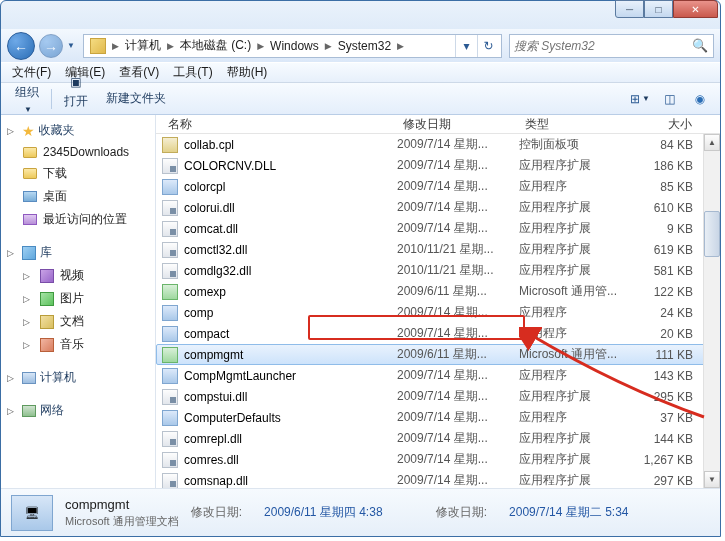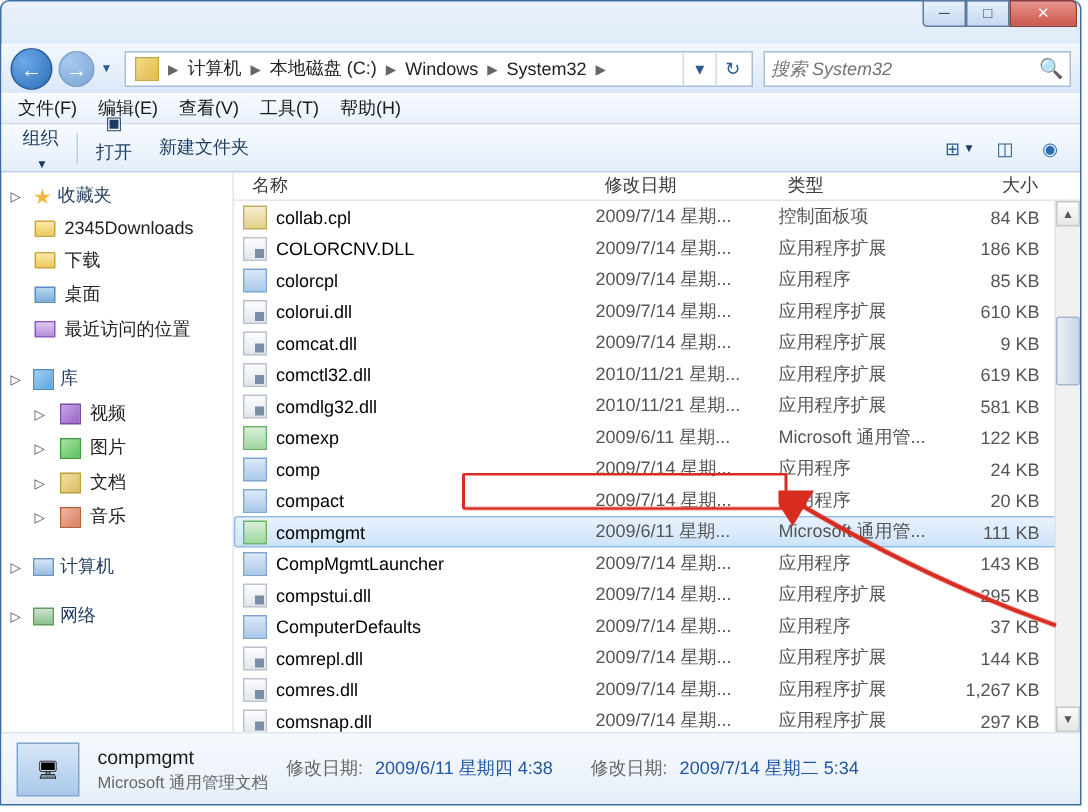--- a/index.html
+++ b/index.html
@@ -52,21 +52,21 @@
 .pic-ico { background: linear-gradient(135deg, #a6e3a6, #5cc25c); border-color: #3f9a3f; }
 .doc-ico { background: linear-gradient(135deg, #f2e0a2, #d8be5f); border-color: #b99d3a; }
 .mus-ico { background: linear-gradient(135deg, #f2b6a2, #d87d5f); border-color: #b9603a; }
 .comp-ico { width: 14px; height: 12px; background: linear-gradient(to bottom, #d7e6f7, #9cbde0); border: 1px solid #6a93c0; }
 .net-ico { width: 14px; height: 12px; background: linear-gradient(to bottom, #d0e3d0, #8fc08f); border: 1px solid #5f9a5f; }
 .folder-ico { width: 14px; height: 11px; background: linear-gradient(to bottom, #fce9a8, #edc95b); border: 1px solid #c9a43f; border-radius: 1px; }
 .desk-ico { width: 14px; height: 11px; background: linear-gradient(to bottom, #b7d8f2, #7aaed8); border: 1px solid #5a8cc0; }
 .recent-ico { width: 14px; height: 11px; background: linear-gradient(to bottom, #e0c9f2, #b78fd8); border: 1px solid #8f5ac0; }
 
 .content { flex: 1; display: flex; flex-direction: column; background: #fff; position: relative; }
-.columns { height: 19px; display: flex; border-bottom: 1px solid #e5e5e5; padding-left: 6px; color: #3a3a3a; }
+.columns { height: 19px; display: flex; align-items: center; border-bottom: 1px solid #e5e5e5; padding-left: 6px; color: #3a3a3a; }
 .col { padding: 0 6px; border-right: 1px solid transparent; }
 .col-name { width: 235px; }
 .col-date { width: 122px; }
 .col-type { width: 120px; }
 .col-size { width: 60px; text-align: right; }
 
 .filelist { flex: 1; overflow-y: auto; position: relative; }
 .row { height: 21px; display: flex; align-items: center; padding-left: 6px; position: relative; }
 .row.selected { background: linear-gradient(to bottom, #e9f2fd, #cde3fb); border: 1px solid #8fbce9; border-radius: 2px; padding-left: 5px; }
 .cell-name { width: 235px; display: flex; align-items: center; gap: 6px; }
@@ -85,21 +85,21 @@
 .scroll-thumb { flex: 0 0 46px; margin-top: 60px; background: linear-gradient(to right, #e8eef5, #c9d6e6); border: 1px solid #a6b9d0; border-radius: 2px; }
 
 .redbox { position: absolute; left: 152px; top: 200px; width: 217px; height: 25px; border: 2px solid #d72c1f; border-radius: 2px; pointer-events: none; z-index: 5; }
 .arrow-svg { position: absolute; left: 363px; top: 212px; width: 190px; height: 95px; z-index: 5; pointer-events: none; }
 
 .details { height: 48px; border-top: 1px solid #dde5ef; background: linear-gradient(to bottom, #f6fafe, #e6eff9); display: flex; align-items: center; padding: 4px 10px; gap: 12px; }
 .det-icon { width: 42px; height: 36px; background: linear-gradient(to bottom, #d7e6f7, #a9c8e9); border: 1px solid #7fa6d0; display: flex; align-items: center; justify-content: center; }
 .det-info { display: flex; flex-direction: column; gap: 2px; }
 .det-title { font-size: 13px; color: #1a1a1a; }
 .det-sub { color: #666; font-size: 11px; }
-.det-meta { display: flex; gap: 8px; color: #444; font-size: 11px; }
+.det-meta { display: flex; gap: 22px; color: #444; font-size: 11px; }
 .det-label { color: #666; }
 .det-val { color: #2357a4; }
 </style>
 </head>
 <body>
 
 <div class="window">
 
   <div class="titlebar">
     <div class="win-btns">

